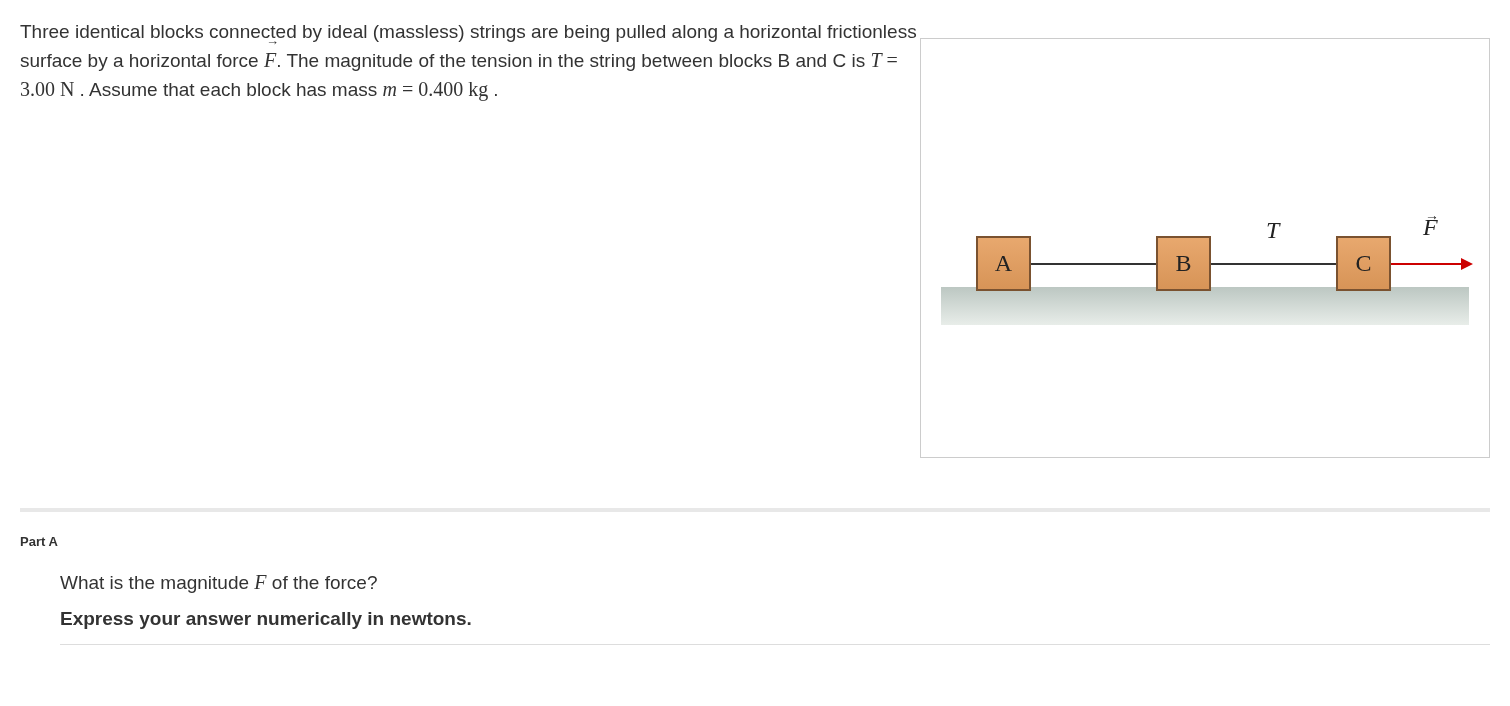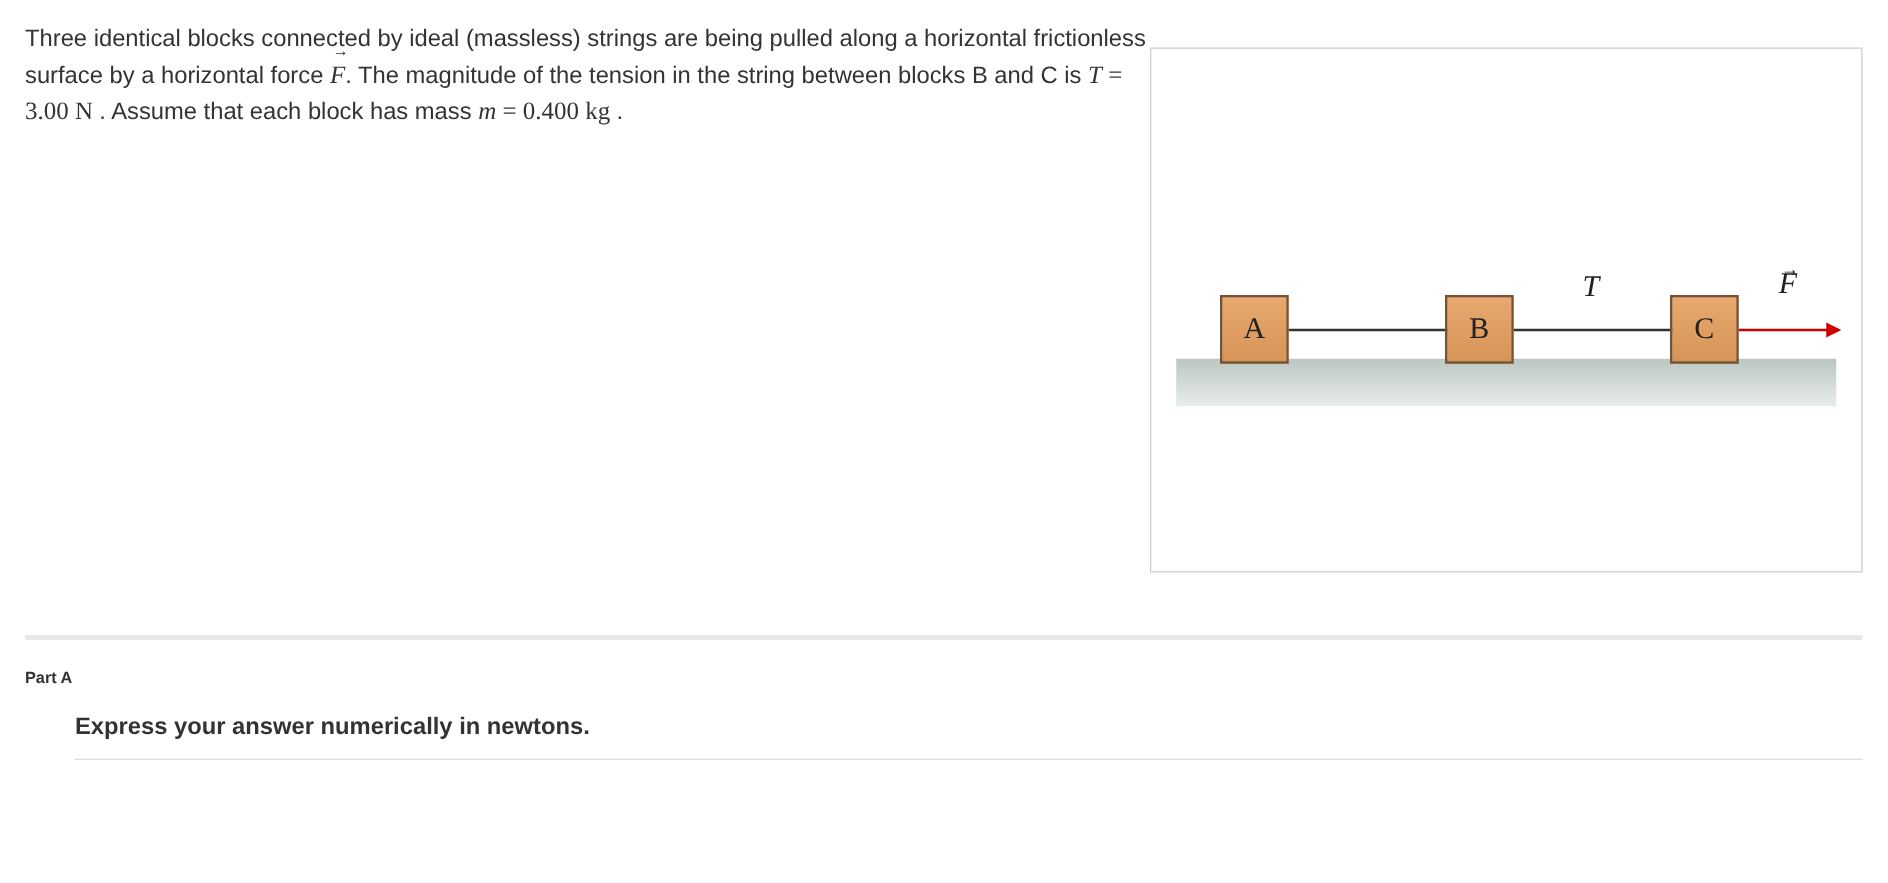--- a/index.html
+++ b/index.html
@@ -192,15 +192,18 @@
     <div class="label-f">F</div>
     <div class="label-f-arrow">→</div>
   </div>
 </div>
 
 <div class="divider"></div>
 
 <div class="part-heading">Part A</div>
 
 <div class="question-block">
+  <div class="question-text">
+    <span>What is the magnitude </span><span class="math-var">F</span><span> of the force?</span>
+  </div>
   <div class="instruction">Express your answer numerically in newtons.</div>
   <div class="thin-divider"></div>
 </div>
 
 </body></html>

